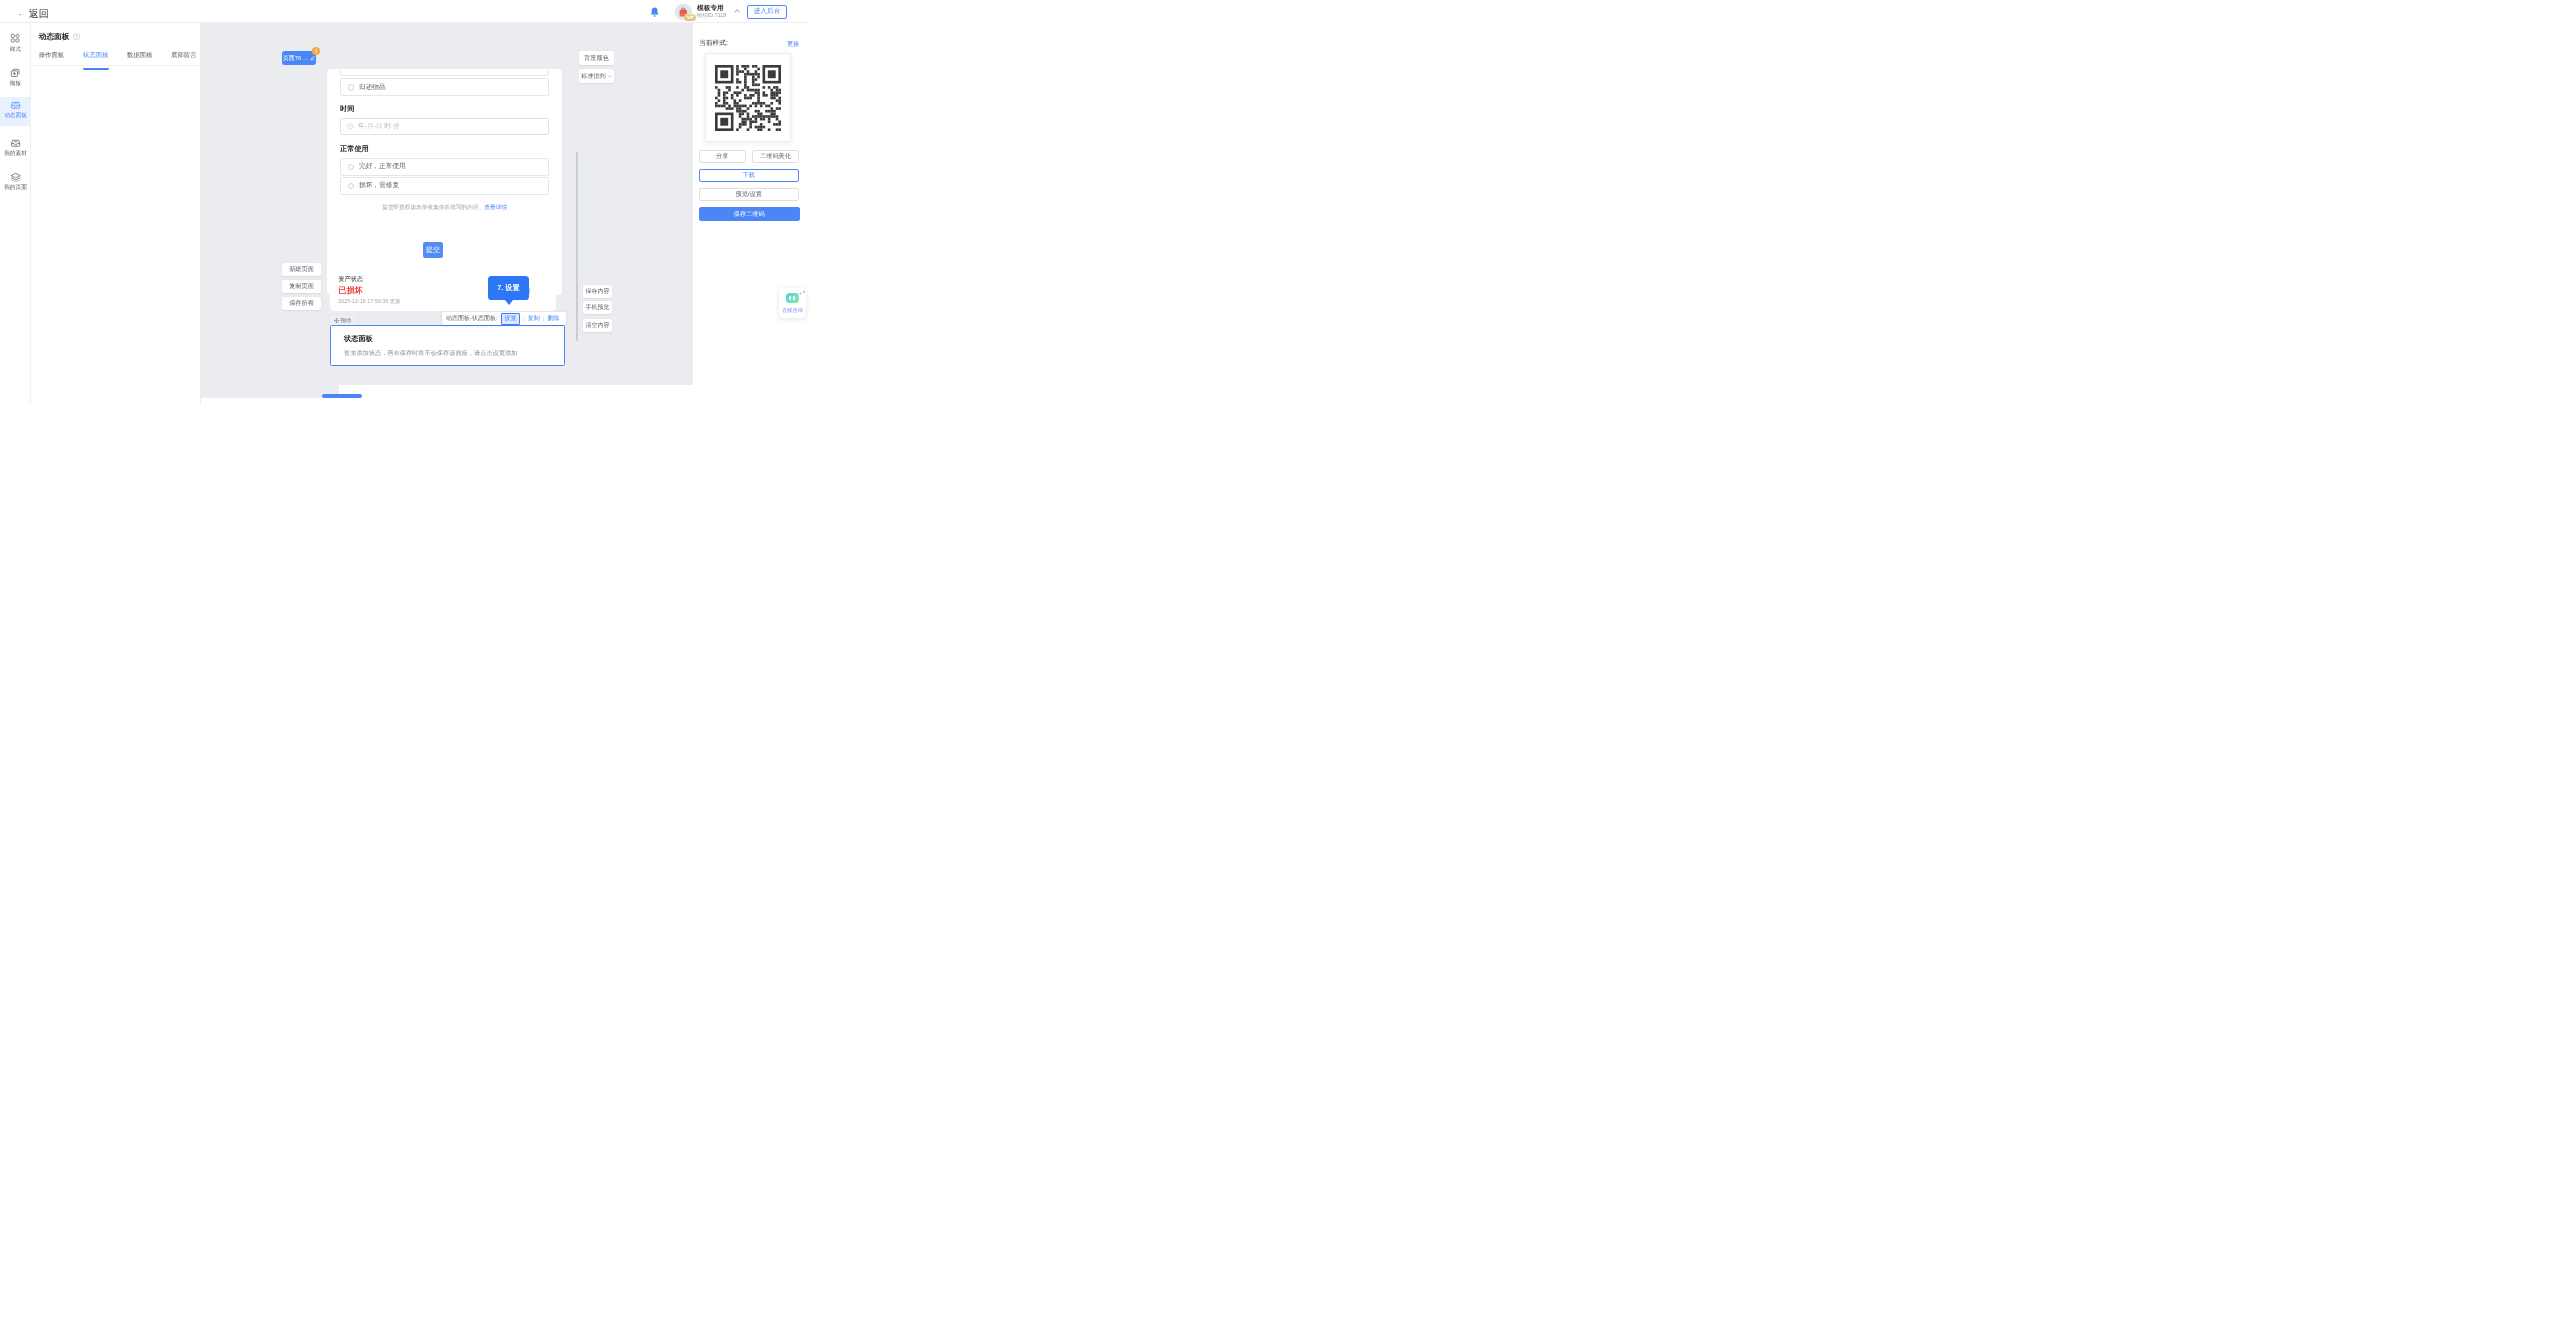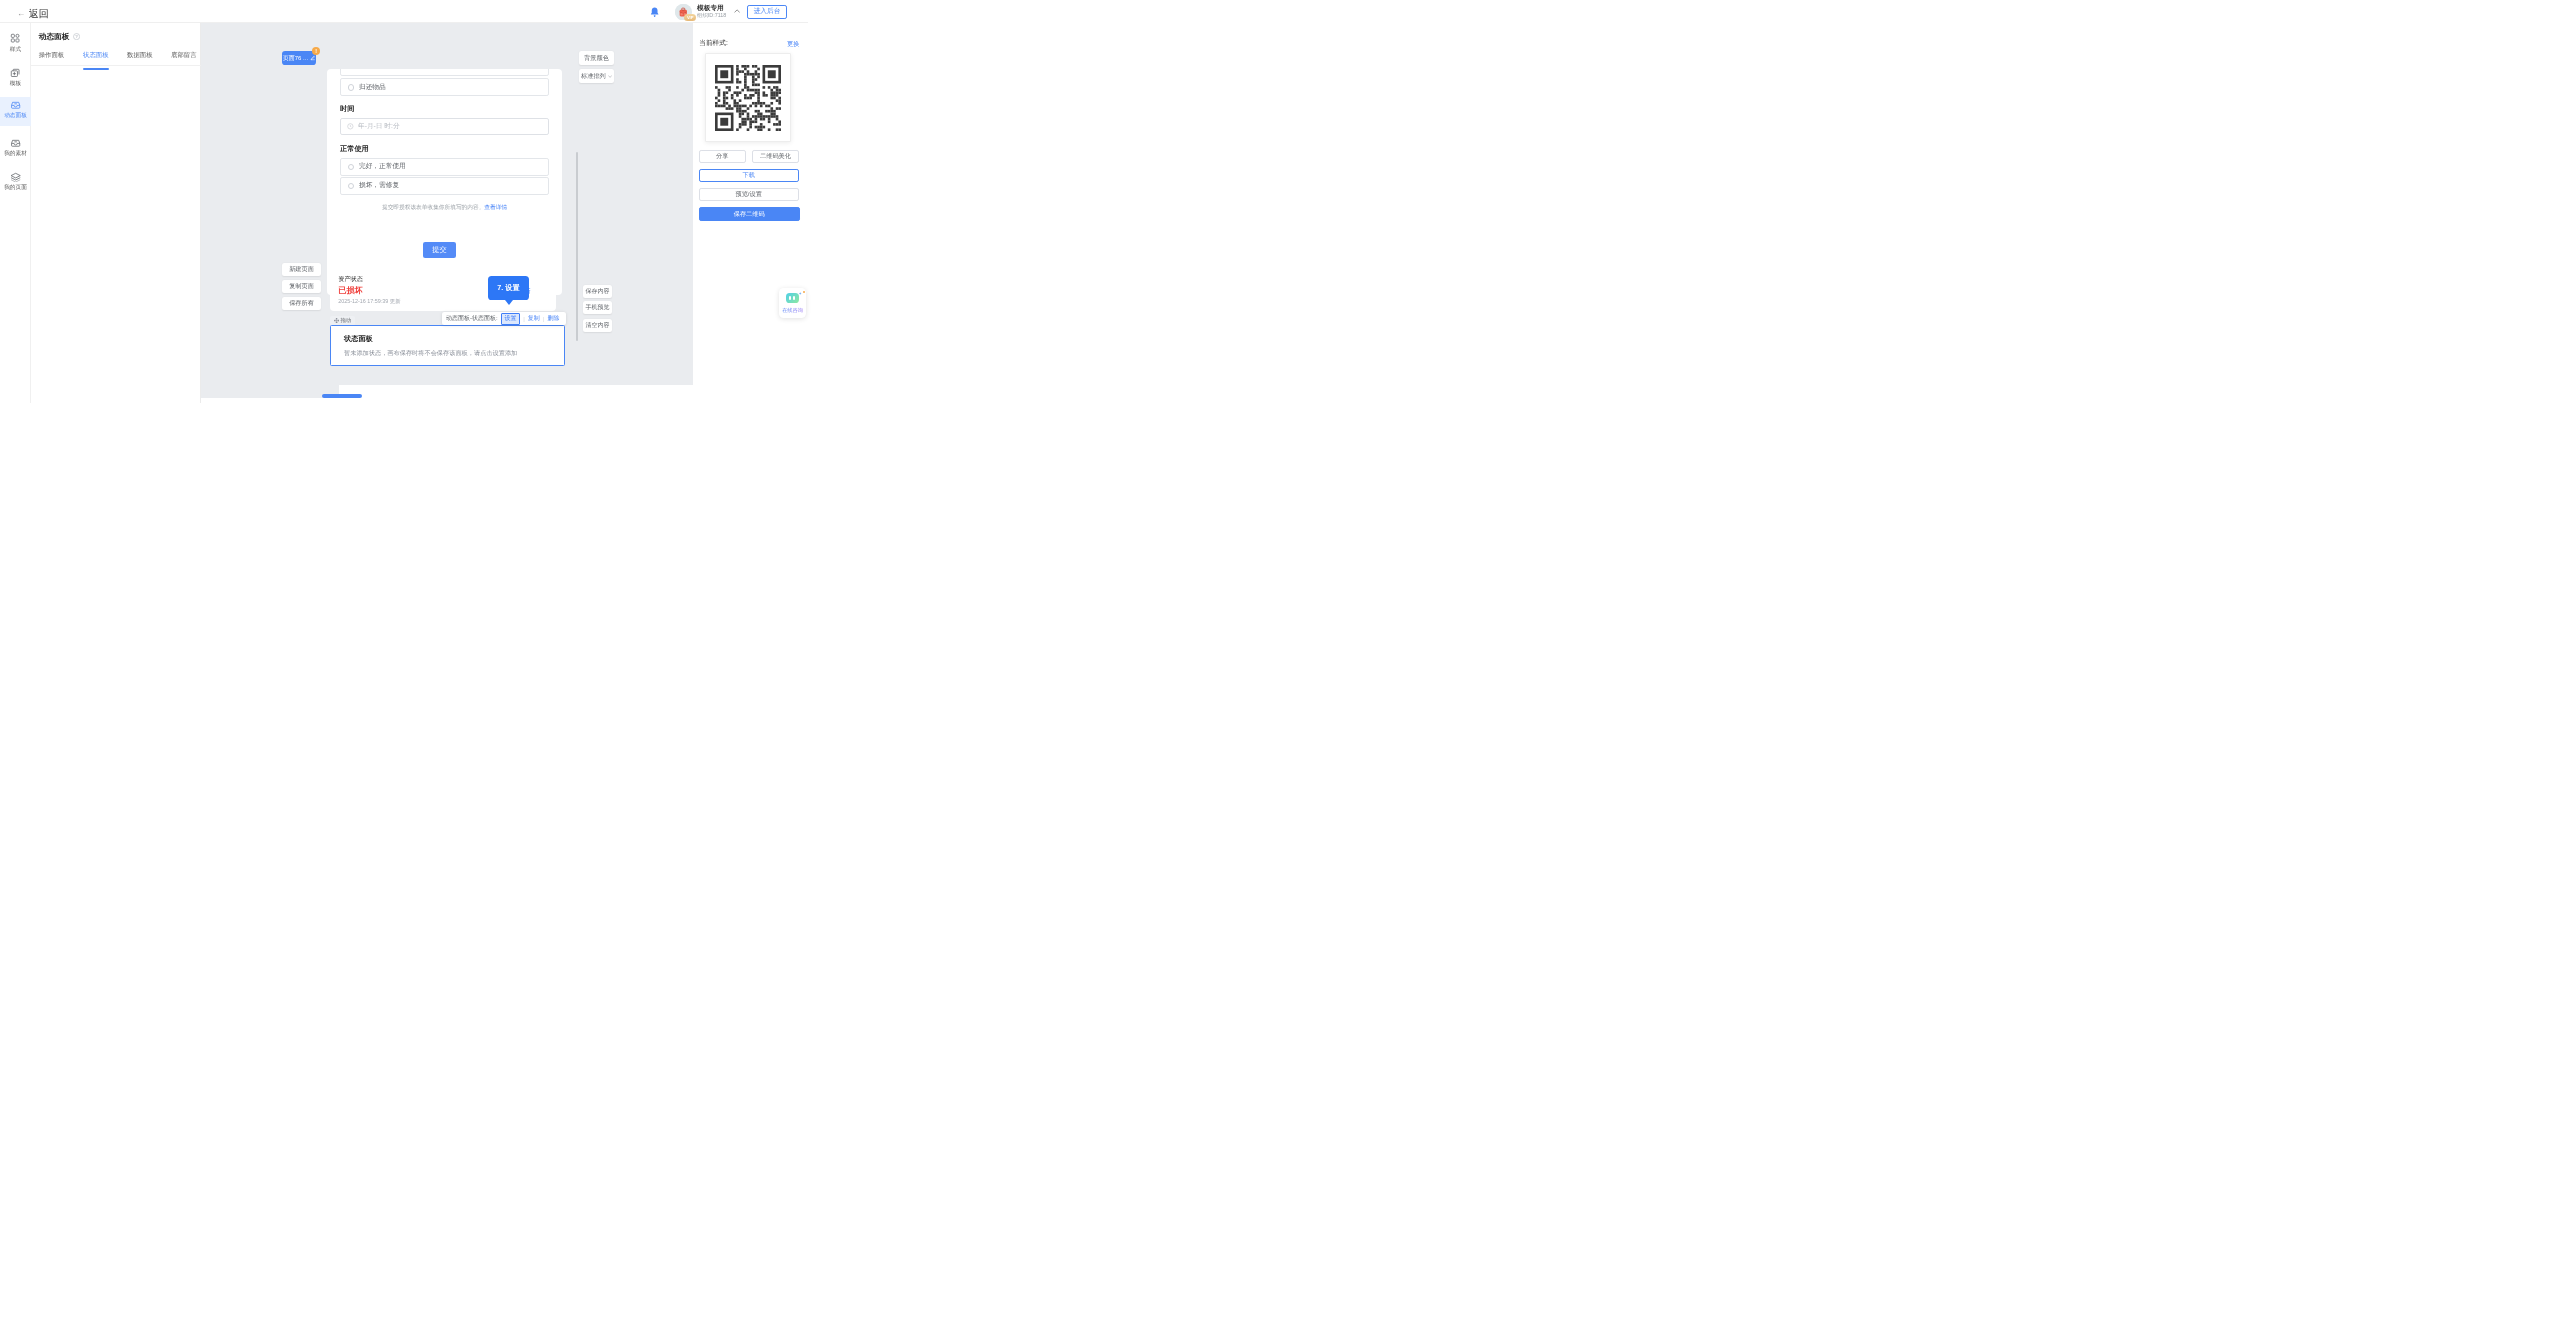--- a/index.html
+++ b/index.html
@@ -66,21 +66,21 @@
   .opt-box { position:absolute; left:13px; width:209px; height:17.5px; border:0.5px solid #e3e6ea; border-radius:2.1px;
     display:flex; align-items:center; gap:4.6px; padding-left:6.7px; cursor:pointer; }
   .radio { width:6.7px; height:6.7px; border:0.5px solid #cfd3d9; border-radius:50%; background:#fff; flex:none; }
   .opt-box .ot { font-size:6.7px; color:#5f6368; }
   .f-label { position:absolute; left:13px; font-size:7.2px; font-weight:600; color:#262626; }
   .time-input { position:absolute; left:13px; top:49px; width:209px; height:17px; border:0.5px solid #dee1e6; border-radius:2.1px;
     display:flex; align-items:center; gap:4.1px; padding-left:6.2px; cursor:text; }
   .time-input .ph { font-size:6.7px; color:#b7bbc2; }
   .disclaimer { position:absolute; left:0; top:135px; width:235px; text-align:center; font-size:5.7px; color:#9aa0a6; }
   .disclaimer a { color:#3f7ef7; text-decoration:none; cursor:pointer; }
-  .submit-btn { position:absolute; left:96px; top:173px; width:33px; height:15.5px; background:#548bf7; border-radius:2.1px;
+  .submit-btn { position:absolute; left:96px; top:173px; width:20px; height:15.5px; background:#548bf7; border-radius:2.1px;
     color:#fff; font-size:7.2px; display:flex; align-items:center; justify-content:center; cursor:pointer; }
   .collapse { position:absolute; left:0; top:208px; width:235px; text-align:center; font-size:6.2px; color:#3f7ef7; cursor:pointer; }
 
   
   .card2 { position:absolute; left:129px; top:243px; width:226px; height:45px; background:#fff; border-radius:4.1px; }
   .card2 .t { position:absolute; left:8.2px; top:9.3px; font-size:6.2px; color:#333; }
   .card2 .st { position:absolute; left:8.2px; top:18.5px; font-size:8.2px; font-weight:bold; color:#f0413d; }
   .card2 .ts { position:absolute; left:8.2px; top:32px; font-size:5.4px; color:#a3a8b0; }
   .card2 .upd { position:absolute; left:180px; top:20.6px; }
 

